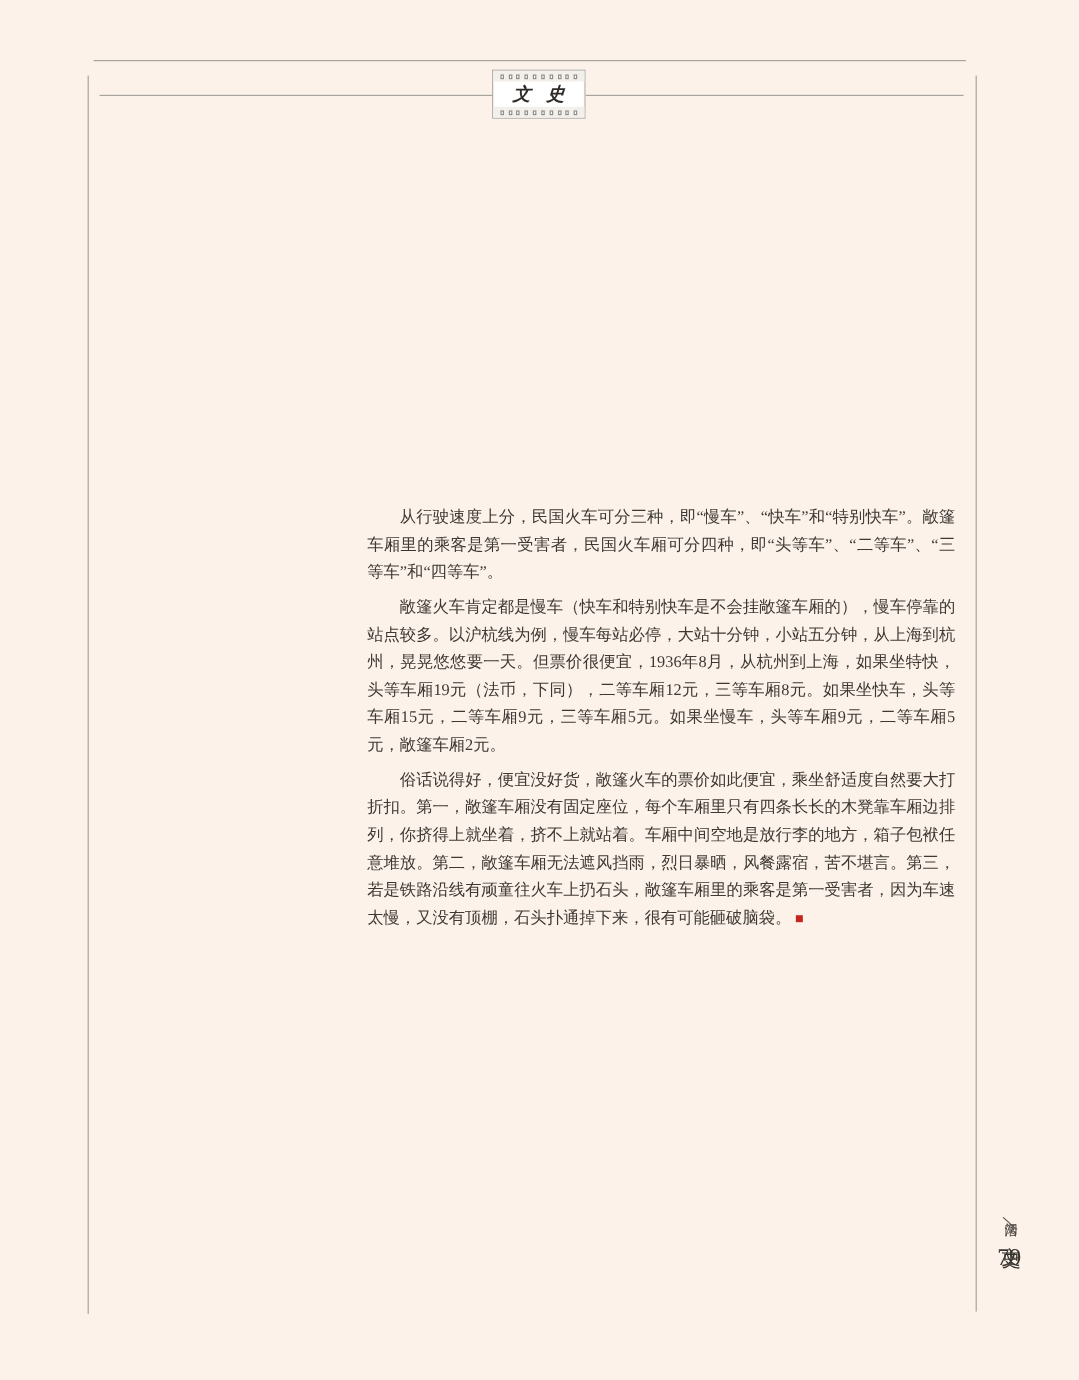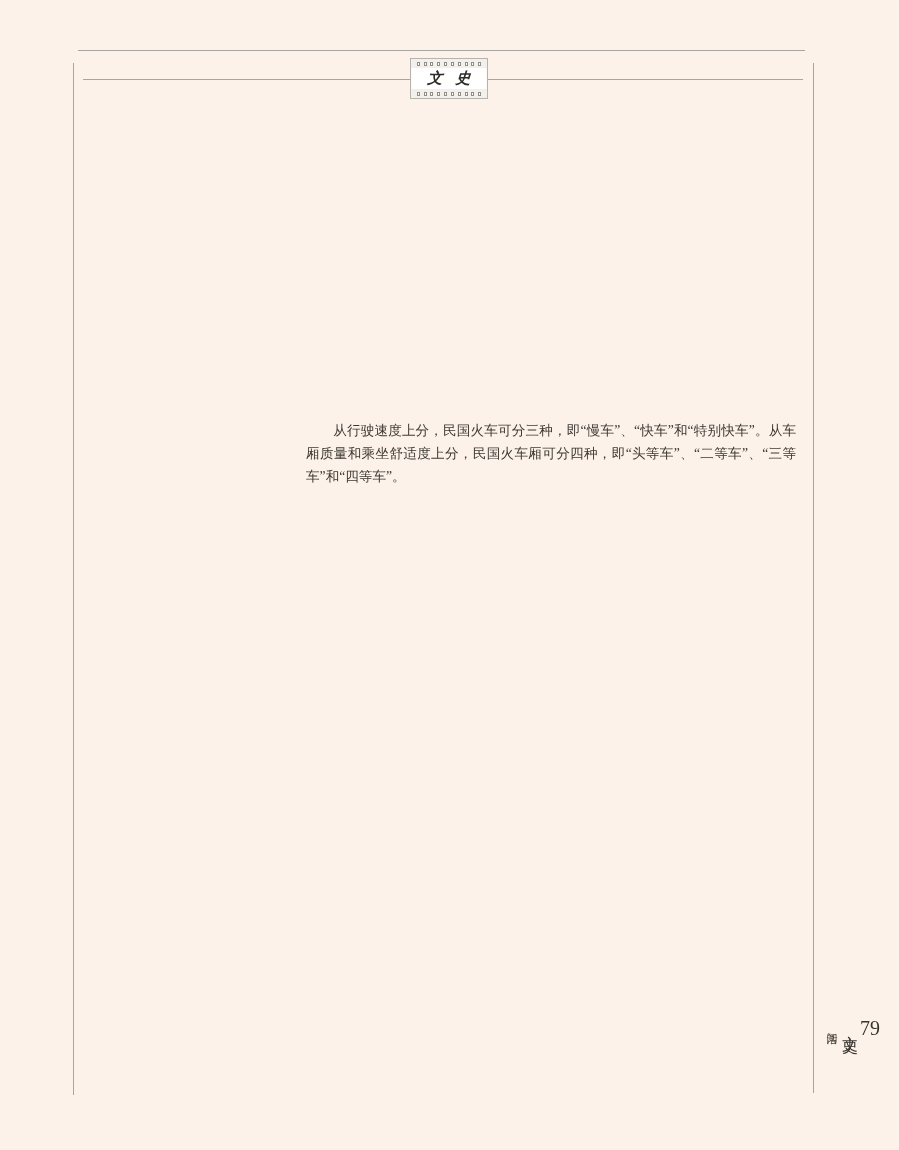--- a/index.html
+++ b/index.html
@@ -53,21 +53,21 @@
     font-size:13.6px; line-height:23px;
     color:#3d3833;
     text-align:justify;
   }
   .article p { text-indent:2em; margin-bottom:6px; }
   .end-mark { color:#c3261c; font-style:normal; font-size:12px; letter-spacing:0; margin-left:3px; }
 
   
   .folio-block {
     position:absolute; left:824px; top:1010px; width:34px;
-    display:flex; align-items:center;
+    display:flex; flex-direction:column; align-items:center;
     color:#45403b;
     text-align:center;
   }
   .folio-small {
     writing-mode:vertical-rl; text-orientation:upright;
     font-size:11px; letter-spacing:1px; color:#4a453f;
   }
   .folio-slash {
     width:15px; height:1px; background:#5a554f;
     transform:rotate(42deg);
@@ -115,21 +115,25 @@
         <i></i>
         <i></i>
         <i></i>
         <i></i>
         <i></i>
         <i></i>
     </div>
   </div>
 
   <div class="article">
-    <p>从行驶速度上分，民国火车可分三种，即“慢车”、“快车”和“特别快车”。从车厢质量和乘坐舒适度上分，民国火车厢可分四种，即“头等车”、“二等车”、“三等车”和“四等车”。</p>
+    <p>从行驶速度上分，民国火车可分三种，即“慢车”、“快车”和“特别快车”。敞篷车厢里的乘客是第一受害者，民国火车厢可分四种，即“头等车”、“二等车”、“三等车”和“四等车”。</p>
+    <p>敞篷火车肯定都是慢车（快车和特别快车是不会挂敞篷车厢的），慢车停靠的站点较多。以沪杭线为例，慢车每站必停，大站十分钟，小站五分钟，从上海到杭州，晃晃悠悠要一天。但票价很便宜，1936年8月，从杭州到上海，如果坐特快，头等车厢19元（法币，下同），二等车厢12元，三等车厢8元。如果坐快车，头等车厢15元，二等车厢9元，三等车厢5元。如果坐慢车，头等车厢9元，二等车厢5元，敞篷车厢2元。</p>
+    <p>
+      <span>俗话说得好，便宜没好货，敞篷火车的票价如此便宜，乘坐舒适度自然要大打折扣。第一，敞篷车厢没有固定座位，每个车厢里只有四条长长的木凳靠车厢边排列，你挤得上就坐着，挤不上就站着。车厢中间空地是放行李的地方，箱子包袱任意堆放。第二，敞篷车厢无法遮风挡雨，烈日暴晒，风餐露宿，苦不堪言。第三，若是铁路沿线有顽童往火车上扔石头，敞篷车厢里的乘客是第一受害者，因为车速太慢，又没有顶棚，石头扑通掉下来，很有可能砸破脑袋。</span><span class="end-mark">■</span>
+    </p>
   </div>
 
   <div class="folio-block">
     <div class="folio-small">阅活</div>
     <div class="folio-slash"></div>
     <div class="folio-large">文史</div>
     <div class="folio-number">79</div>
   </div>
 
 </div>

